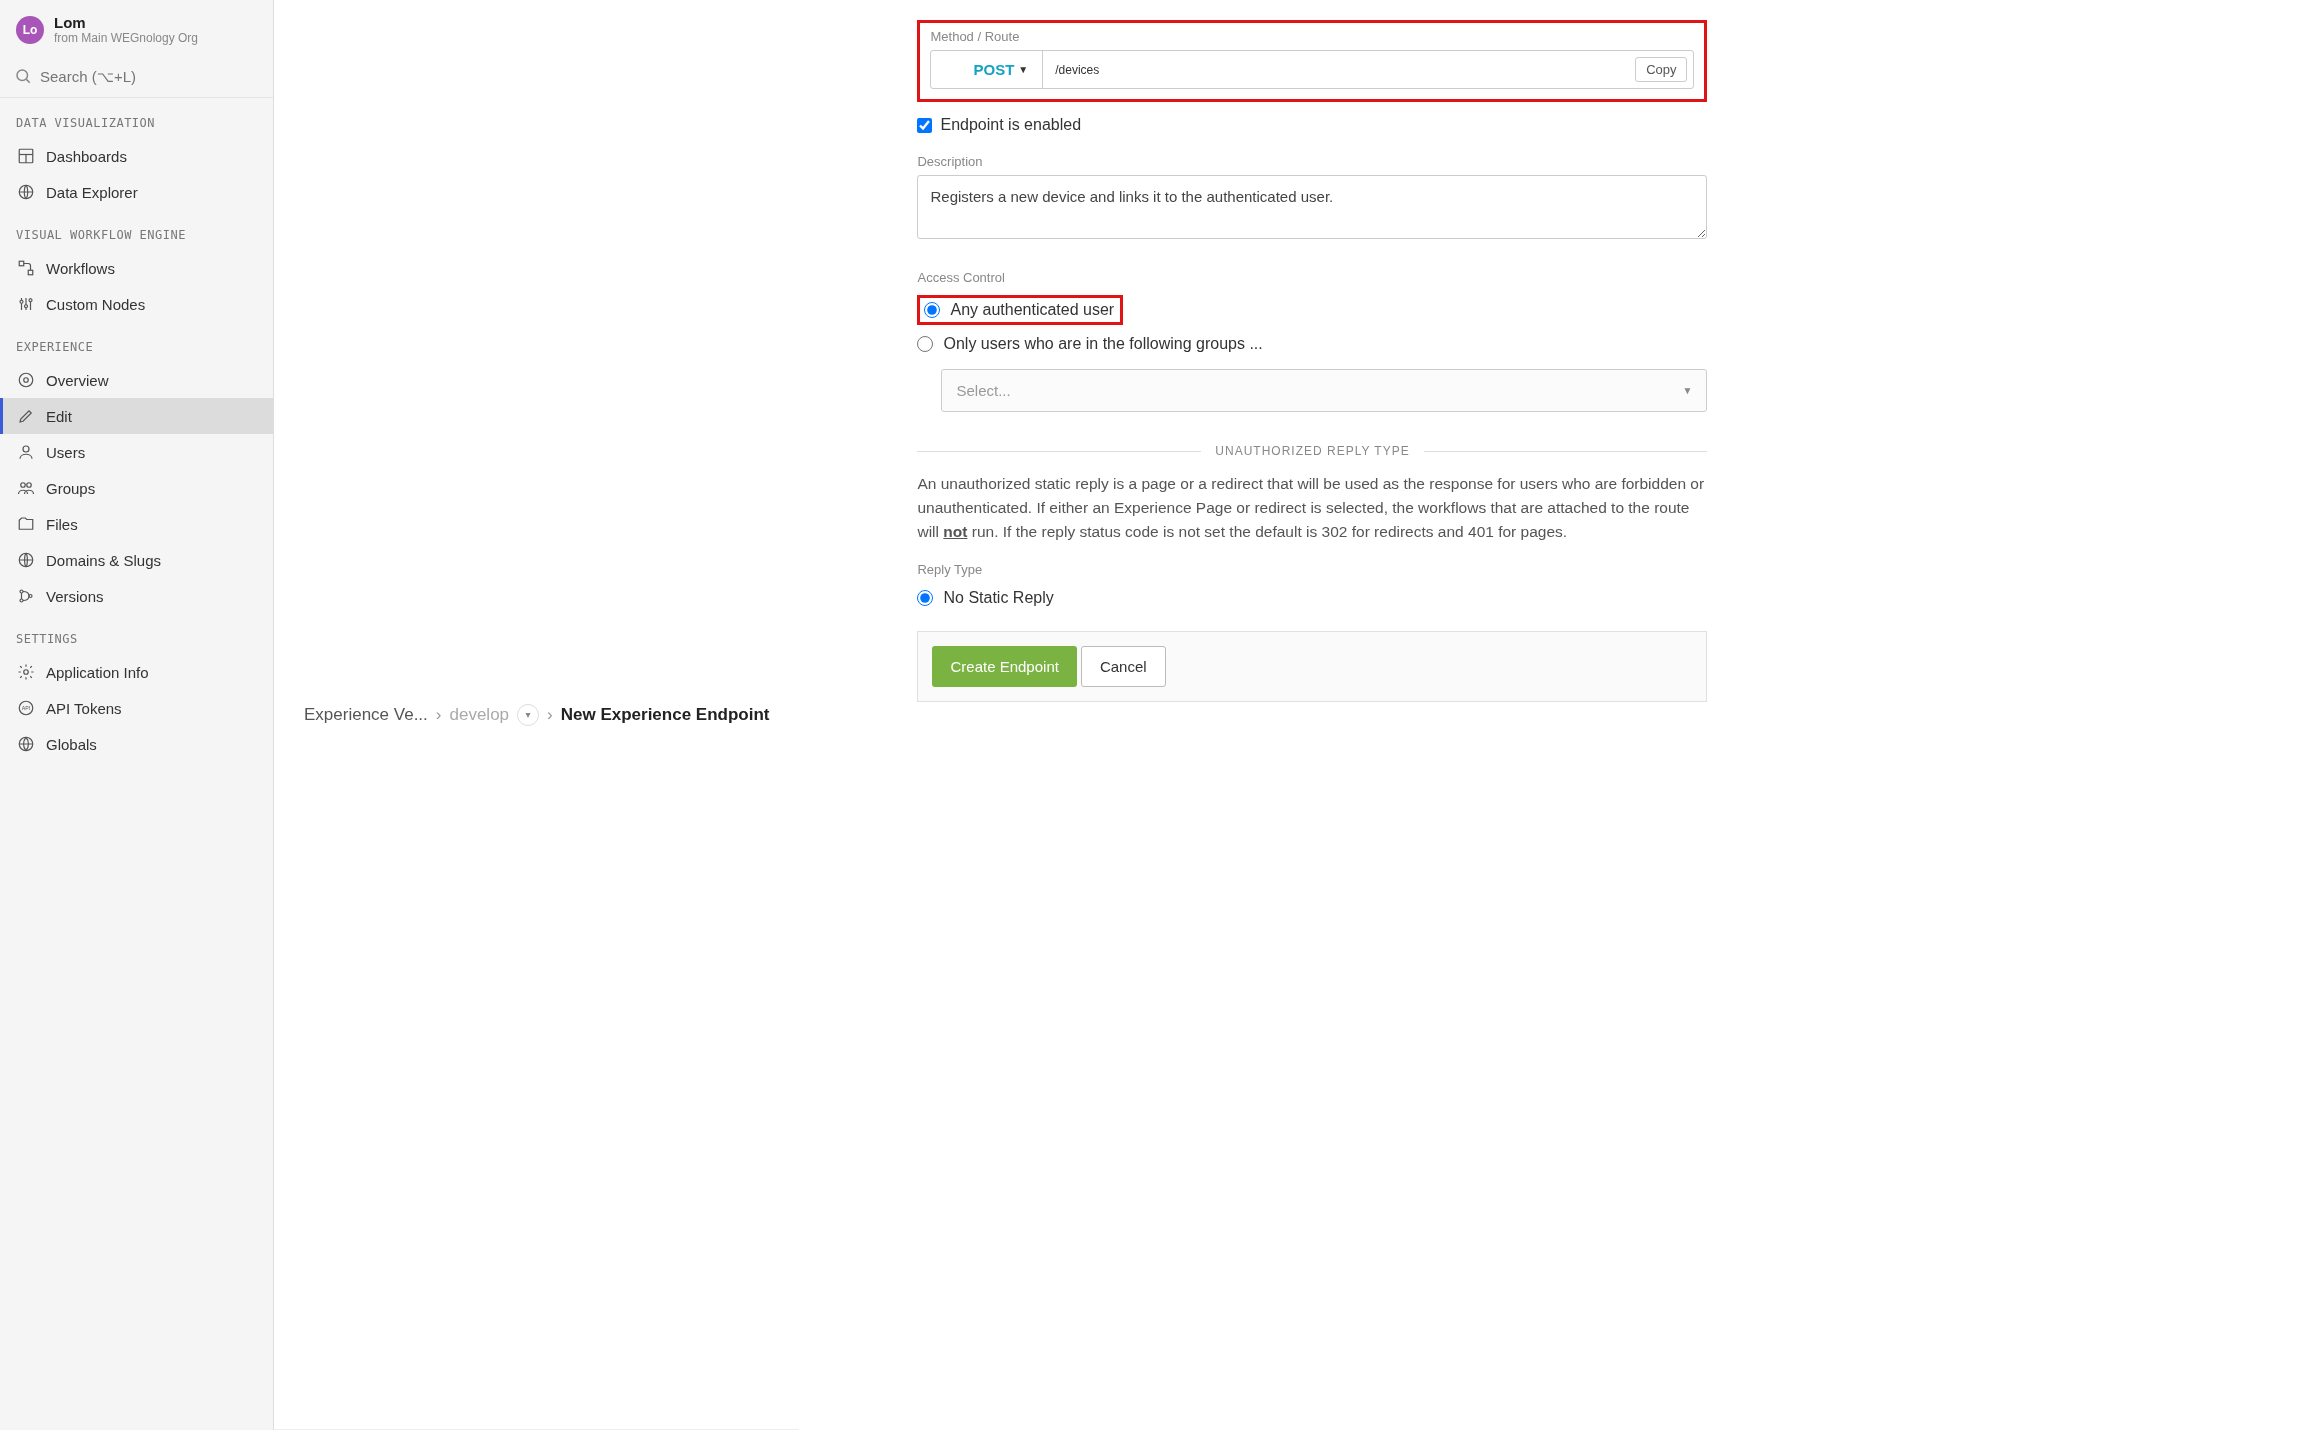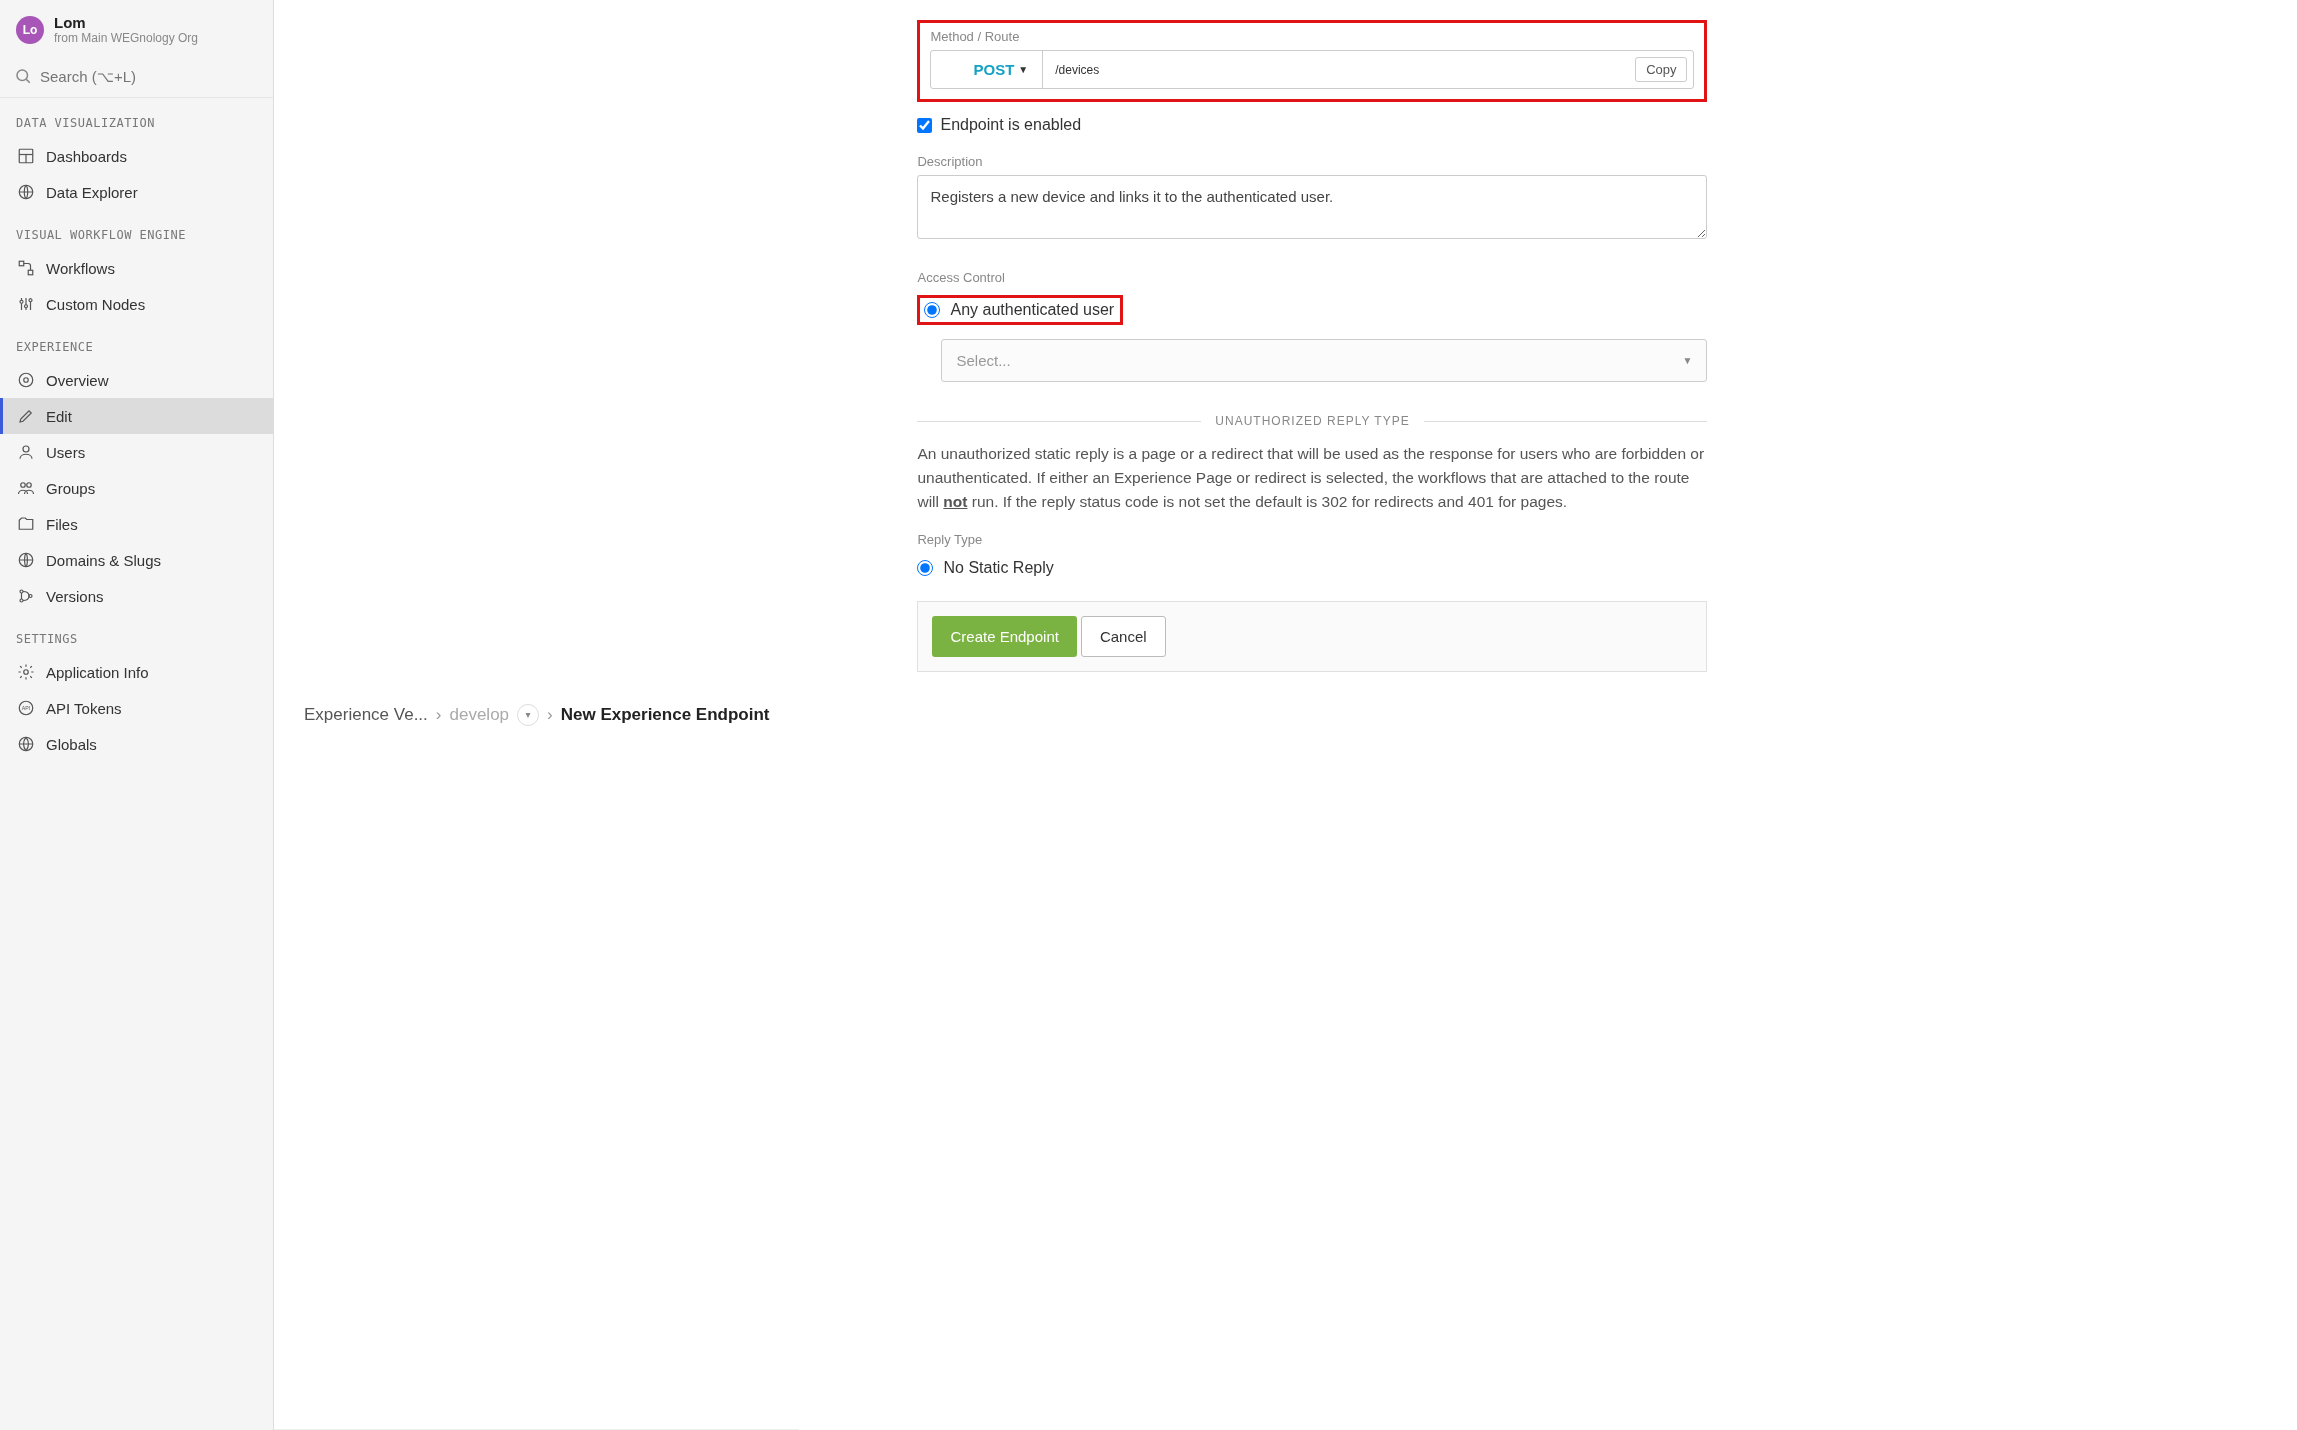--- a/index.html
+++ b/index.html
@@ -441,20 +441,24 @@
       <div class="field-label section-margin">Access Control</div>
 
 
       <div class="highlight-box-inline">
         <label class="radio-row" style="padding:0">
           <input type="radio" name="access" checked="" style="">
           <span>Any authenticated user</span>
         </label>
       </div>
 
+      <label class="radio-row">
+        <input type="radio" name="access" style="">
+        <span>Only users who are in the following groups ...</span>
+      </label>
 
       <div class="select-box">
         <span>Select...</span>
         <span style="color:#888;font-size:10px;">▼</span>
       </div>
 
       <div class="divider-label">
         <span>UNAUTHORIZED REPLY TYPE</span>
       </div>
 

